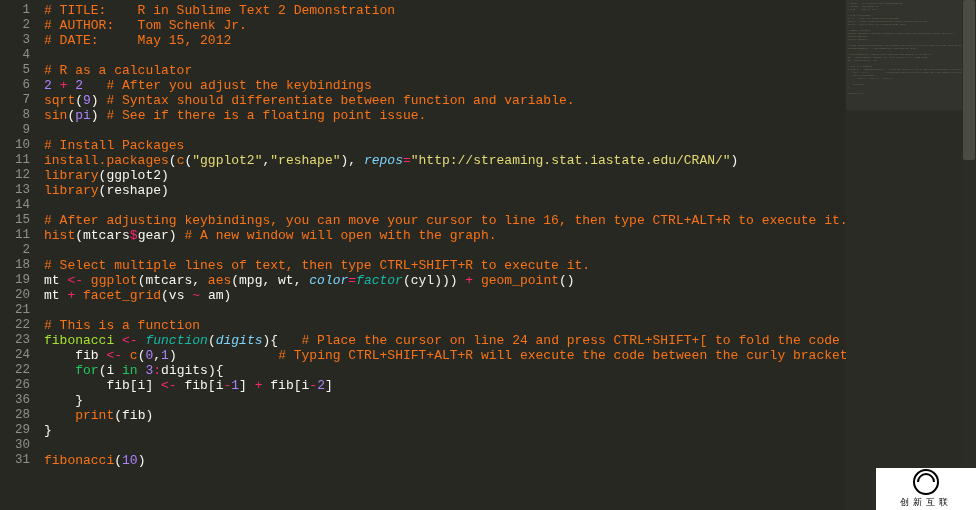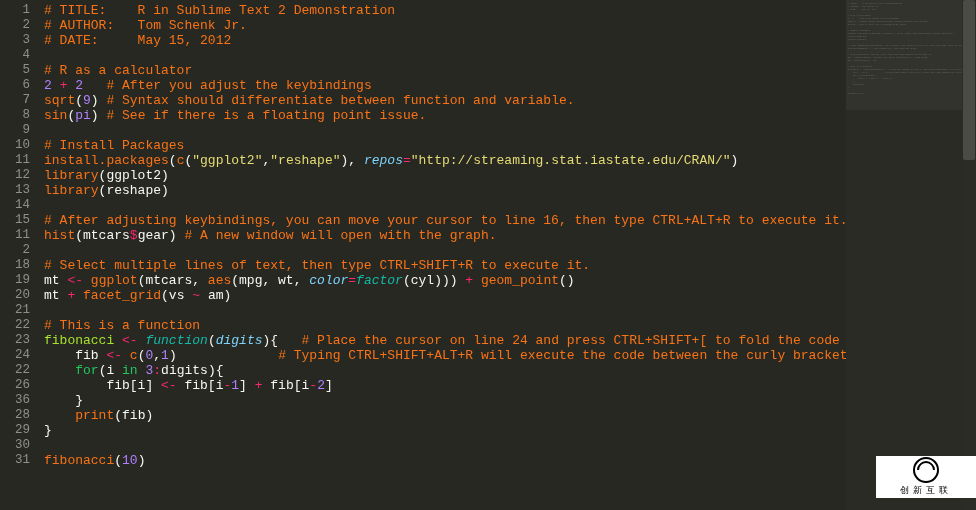--- a/index.html
+++ b/index.html
@@ -83,21 +83,21 @@
     position: absolute;
     top: 0; left: 1px; right: 1px;
     height: 160px;
     background: #4a4b43;
     border-radius: 2px;
   }
 
   .watermark {
     position: absolute;
     right: 0;
-    bottom: 12px;
+    bottom: 0;
     width: 100px;
     height: 42px;
     background: #ffffff;
     display: flex;
     align-items: center;
     justify-content: center;
     flex-direction: column;
     color: #000;
     font-family: sans-serif;
     font-size: 9px;

